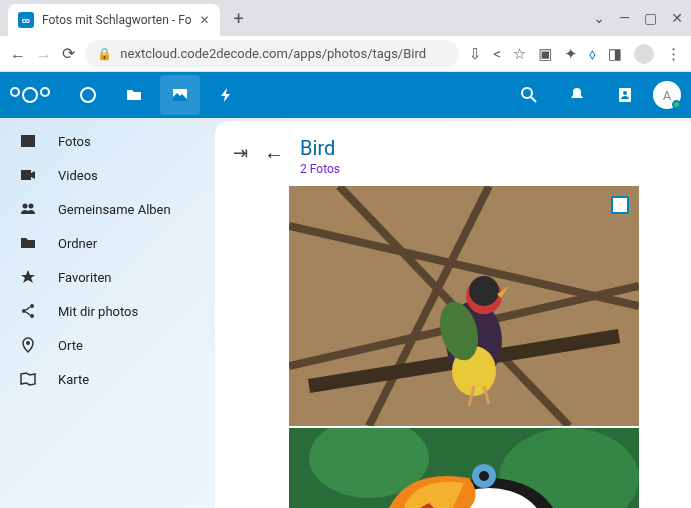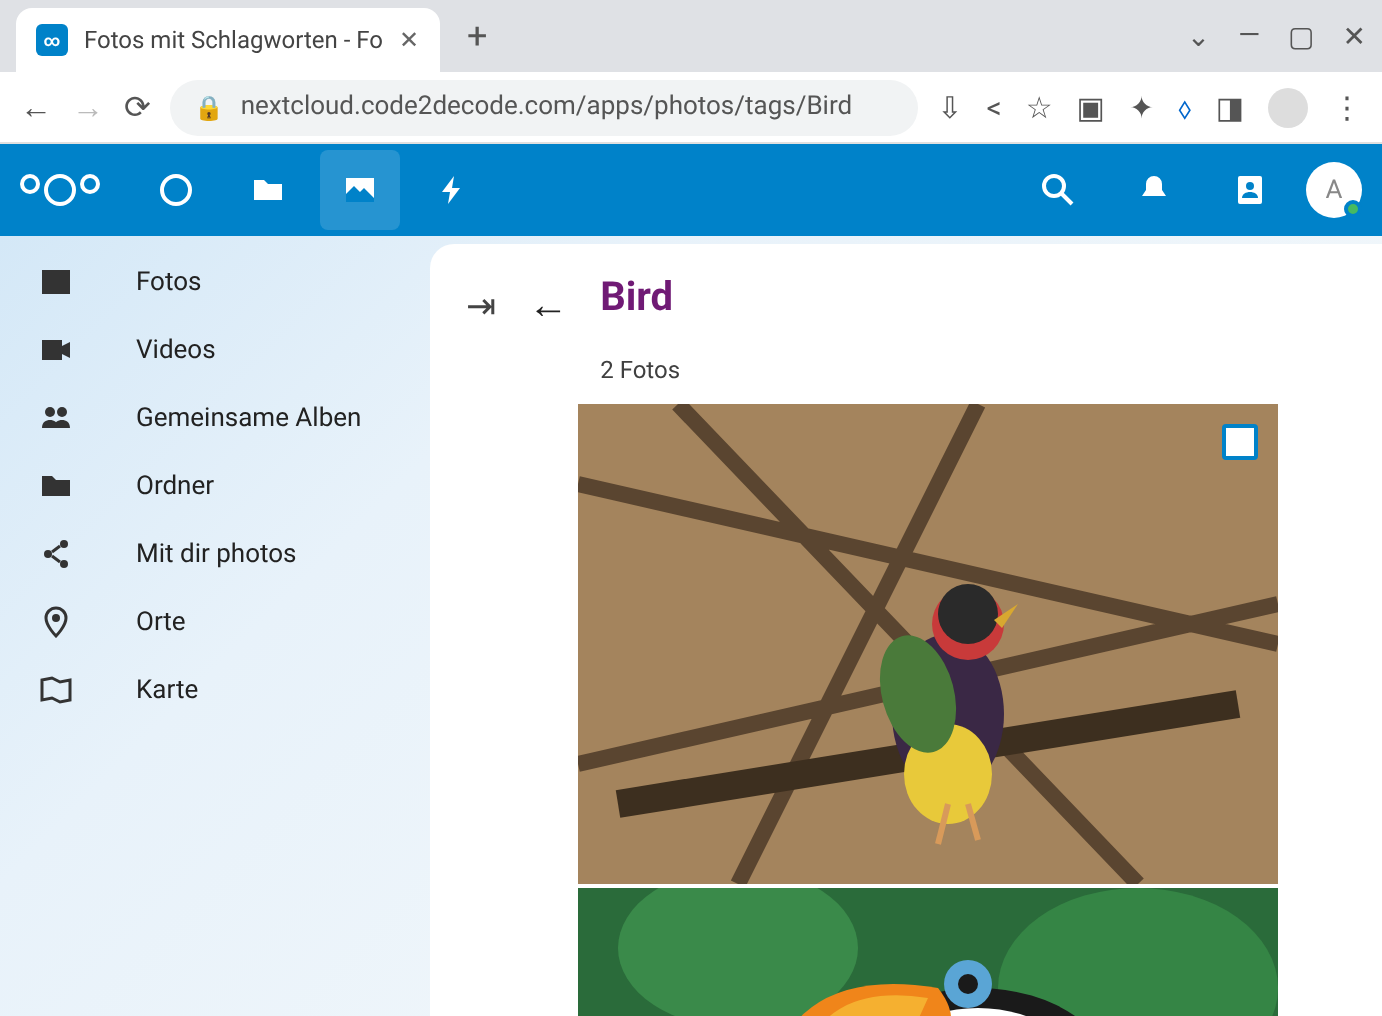--- a/index.html
+++ b/index.html
@@ -20,29 +20,29 @@
 .nc-logo{display:flex;gap:2px;margin-right:12px}
 .nc-logo span{width:10px;height:10px;border:2px solid #fff;border-radius:50%}
 .nc-logo span.mid{width:16px;height:16px}
 .nc-app-btn{width:40px;height:40px;display:flex;align-items:center;justify-content:center;color:#fff;cursor:pointer;border-radius:4px}
 .nc-app-btn.active{background:rgba(255,255,255,0.15)}
 .nc-right{margin-left:auto;display:flex;gap:8px;align-items:center}
 .avatar{width:28px;height:28px;background:#fff;border-radius:50%;display:flex;align-items:center;justify-content:center;font-size:13px;color:#888;position:relative}
 .avatar-dot{position:absolute;bottom:0;right:0;width:9px;height:9px;background:#46ba61;border:2px solid #0082c9;border-radius:50%}
 .nc-body{flex:1;display:flex;overflow:hidden;background:linear-gradient(135deg,#d4e8f7 0%,#e8f2fa 30%,#f7fafb 100%)}
 .sidebar{width:215px;padding:6px 8px;overflow-y:auto;position:relative}
-.sb-item{display:flex;align-items:center;gap:30px;padding:9px 12px;font-size:13px;color:#222;cursor:pointer;border-radius:18px}
+.sb-item{display:flex;align-items:center;gap:20px;padding:9px 12px;font-size:13px;color:#222;cursor:pointer;border-radius:18px}
 .sb-item.active{background:#e8e8e8}
 .sb-ico{width:18px;text-align:center;color:#333;font-size:15px;flex-shrink:0}
 .main{flex:1;background:#fff;border-radius:12px 0 0 0;overflow-y:auto;padding:14px 18px;margin-top:4px}
 .main-head{display:flex;align-items:flex-start;gap:16px;margin-bottom:10px}
 .view-toggle{color:#444;font-size:18px;cursor:pointer;margin-top:6px}
 .back-arrow{color:#222;font-size:20px;cursor:pointer;margin-top:4px;font-weight:bold}
-.title-block h2{font-size:20px;color:#701a75;font-weight:700}
-.title-block .sub{font-size:12px;color:#404040;margin-top:18px}
+.title-block h2{font-size:20px;color:#0369a1;font-weight:400}
+.title-block .sub{font-size:12px;color:#6d28d9;margin-top:2px}
 .photos{display:flex;flex-direction:column;gap:2px;margin-left:56px}
 .photo{width:350px;position:relative}
 .photo-check{position:absolute;top:10px;right:10px;width:18px;height:18px;border:2px solid #0082c9;background:#fff;border-radius:2px}
 svg{display:block}
 </style>
 </head>
 <body>
 
 <div class="chrome-top">
   <div class="tab">
@@ -162,20 +162,28 @@
         </span>
         <span>Gemeinsame Alben</span>
       </div>
       <div class="sb-item">
         <span class="sb-ico">
           <svg width="16" height="16" viewBox="0 0 16 16">
             <path d="M1 3h5l2 2h7v8H1z" fill="#333"></path>
           </svg>
         </span>
         <span>Ordner</span>
+      </div>
+      <div class="sb-item">
+        <span class="sb-ico">
+          <svg width="16" height="16" viewBox="0 0 16 16">
+            <path d="M8 1l2 5h5l-4 3 2 5-5-3-5 3 2-5-4-3h5z" fill="#333"></path>
+          </svg>
+        </span>
+        <span>Favoriten</span>
       </div>
       <div class="sb-item">
         <span class="sb-ico">
           <svg width="16" height="16" viewBox="0 0 16 16">
             <circle cx="12" cy="3" r="2" fill="#333"></circle>
             <circle cx="4" cy="8" r="2" fill="#333"></circle>
             <circle cx="12" cy="13" r="2" fill="#333"></circle>
             <line x1="6" y1="7" x2="10" y2="4" stroke="#333" stroke-width="1.5"></line>
             <line x1="6" y1="9" x2="10" y2="12" stroke="#333" stroke-width="1.5"></line>
           </svg>

